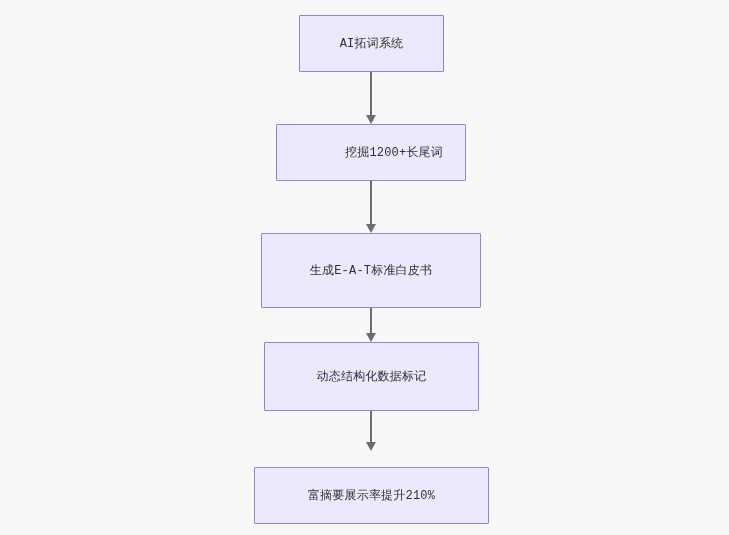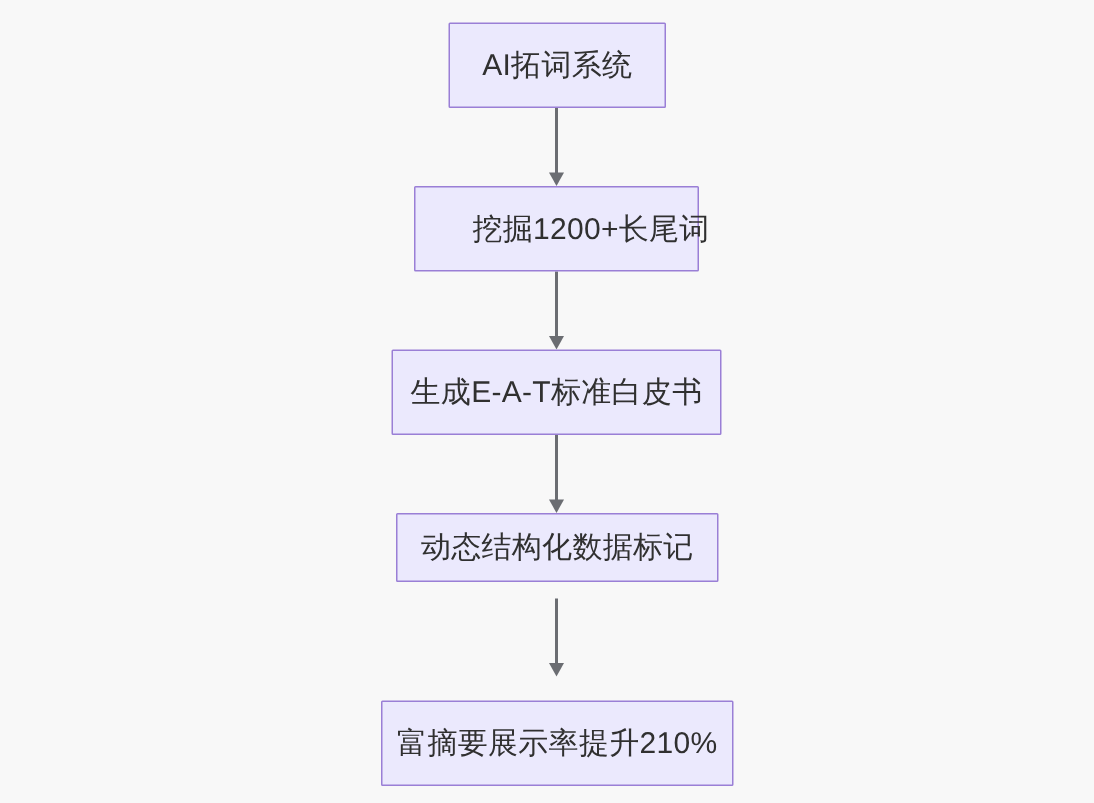--- a/index.html
+++ b/index.html
@@ -22,26 +22,26 @@
     position: absolute;
     box-sizing: border-box;
     background: #ebe9fd;
     border: 1.4px solid #9a7fd6;
     border-radius: 1px;
     display: flex;
     align-items: center;
     justify-content: center;
   }
   .node-label {
-    font-size: 20px;
+    font-size: 12px;
     color: #303030;
     line-height: 1;
     letter-spacing: 0.2px;
     white-space: nowrap;
-    font-family: Liberation Sans, sans-serif;
+    font-family: Liberation Mono, monospace;
   }
   .edge {
     position: absolute;
     width: 18px;
     display: block;
     overflow: visible;
   }
 </style>
 </head>
 <body>
@@ -62,22 +62,22 @@
     <svg class="edge" width="18" height="52" viewBox="0 0 18 52" style="left: 362px; top: 399px;">
       <line x1="9" y1="0" x2="9" y2="45" stroke="#6b6d72" stroke-width="2"></line>
       <polygon points="4,43 14,43 9,52" fill="#6b6d72"></polygon>
     </svg>
     <div class="node" style="left: 299px; top: 15px; width: 145px; height: 57px; background: rgb(235, 233, 253); border-color: rgb(154, 127, 214);">
       <span class="node-label" style="color: rgb(48, 48, 48);">AI拓词系统</span>
     </div>
     <div class="node" style="left: 276px; top: 124px; width: 190px; height: 57px; background: rgb(235, 233, 253); border-color: rgb(154, 127, 214); padding-left: 46px;">
       <span class="node-label" style="color: rgb(48, 48, 48);">挖掘1200+长尾词</span>
     </div>
-    <div class="node" style="left: 261px; top: 233px; width: 220px; height: 57px; background: rgb(235, 233, 253); border-color: rgb(154, 127, 214);">
+    <div class="node" style="left: 261px; top: 233px; width: 220px; height: 75px; background: rgb(235, 233, 253); border-color: rgb(154, 127, 214);">
       <span class="node-label" style="color: rgb(48, 48, 48);">生成E-A-T标准白皮书</span>
     </div>
-    <div class="node" style="left: 264px; top: 342px; width: 215px; height: 46px; background: rgb(235, 233, 253); border-color: rgb(154, 127, 214);">
+    <div class="node" style="left: 264px; top: 342px; width: 215px; height: 69px; background: rgb(235, 233, 253); border-color: rgb(154, 127, 214);">
       <span class="node-label" style="color: rgb(48, 48, 48);">动态结构化数据标记</span>
     </div>
     <div class="node" style="left: 254px; top: 467px; width: 235px; height: 57px; background: rgb(235, 233, 253); border-color: rgb(154, 127, 214);">
       <span class="node-label" style="color: rgb(48, 48, 48);">富摘要展示率提升210%</span>
     </div>
   </div>
 
 </body></html>

